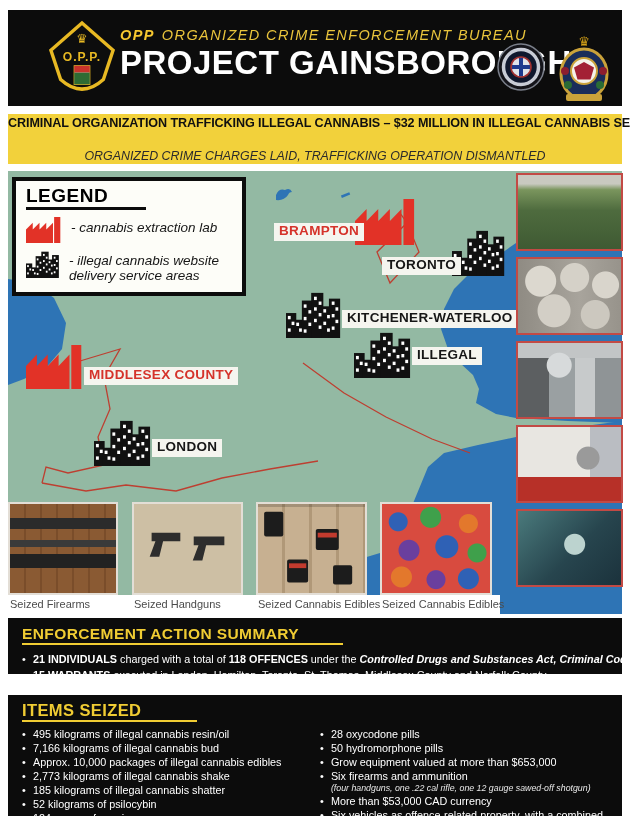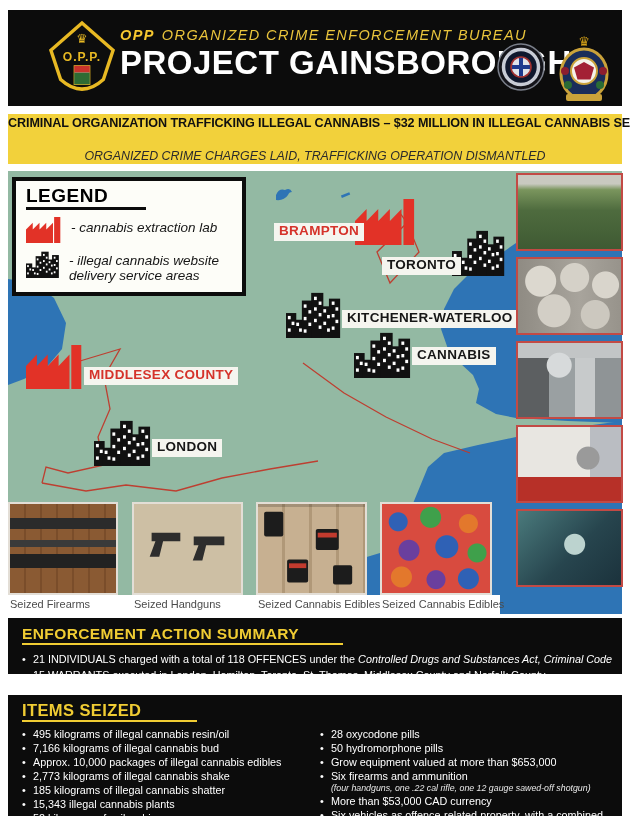--- a/index.html
+++ b/index.html
@@ -99,21 +99,21 @@
   .enforce .sec-h{font-size:15.5px;padding-right:44px;margin-bottom:4px;}
   .items .sec-h{font-size:16.5px;padding-right:56px;margin-bottom:3px;}
   ul.blist{list-style:none;margin:2px 0 0;padding:0;}
   ul.blist li{position:relative;padding-left:11px;}
   ul.blist li::before{content:"•";position:absolute;left:0;top:0;}
   .enforce ul.blist li{font-size:10.8px;line-height:1.5;white-space:nowrap;}
   .items ul.blist li{font-size:10.8px;line-height:1.3;}
   .items-cols{display:flex;}
   .items-cols .col-left{width:305px;}
   .items-cols .col-right{width:295px;}
-  .b{font-weight:normal;}
+  .b{font-weight:bold;}
   .i{font-style:italic;}
   li .note{font-style:italic;font-size:8.8px;line-height:1.25;color:#e8e8e8;}
 </style>
 </head>
 <body>
 
 <div class="page">
 
   <header class="abs header">
     <div class="abs flash">
@@ -348,21 +348,21 @@
             <rect x="44" y="26" width="3" height="3.5"></rect>
             <rect x="40" y="33" width="3" height="3.5"></rect>
             <rect x="44" y="40" width="3" height="3.5"></rect>
             <rect x="49" y="12" width="3" height="3.5"></rect>
             <rect x="53" y="18" width="3" height="3.5"></rect>
             <rect x="49" y="25" width="3" height="3.5"></rect>
             <rect x="53" y="31" width="3" height="3.5"></rect>
             <rect x="49" y="38" width="3" height="3.5"></rect>
           </g>
         </svg></div>
-    <div class="map-label" style="left:404px;top:176px">CANNABIS</div>
+    <div class="map-label" style="left:404px;top:176px">ILLEGAL</div>
 
     <div class="marker-icon" style="left:18px;top:174px;width:58px;height:44px"><svg viewBox="0 0 64 46" width="100%" height="100%" preserveAspectRatio="none">
           <path fill="#e23227" d="M50,0 h11 v46 h-11 z M0,46 V22 L12,10 V22 L24,10 V22 L36,10 V22 L48,10 V46 Z"></path>
         </svg></div>
     <div class="map-label red" style="left:76px;top:196px">MIDDLESEX COUNTY</div>
 
     <div class="marker-icon" style="left:86px;top:247px;width:58px;height:48px"><svg viewBox="0 0 60 50" width="100%" height="100%" preserveAspectRatio="none">
           <g fill="#111111">
             <rect x="0" y="24" width="11" height="26"></rect>
             <rect x="9" y="31" width="10" height="19"></rect>
@@ -449,21 +449,20 @@
 
   <section class="abs blacksec items">
     <span class="sec-h">ITEMS SEIZED</span>
     <div class="items-cols">
       <ul class="blist col-left">
           <li>495 kilograms of illegal cannabis resin/oil</li>
           <li>7,166 kilograms of illegal cannabis bud</li>
           <li>Approx. 10,000 packages of illegal cannabis edibles</li>
           <li>2,773 kilograms of illegal cannabis shake</li>
           <li>185 kilograms of illegal cannabis shatter</li>
-          <li>15,343 illegal cannabis plants</li>
           <li>52 kilograms of psilocybin</li>
           <li>124 grams of cocaine</li>
         </ul>
       <ul class="blist col-right">
           <li>28 oxycodone pills</li>
           <li>50 hydromorphone pills</li>
           <li>Grow equipment valued at more than $653,000</li>
           <li><span>Six firearms and ammunition</span><div class="note">(four handguns, one .22 cal rifle, one 12 gauge sawed-off shotgun)</div></li>
           <li>More than $53,000 CAD currency</li>
           <li>Six vehicles as offence-related property, with a combined value of approximately $163,000</li>

